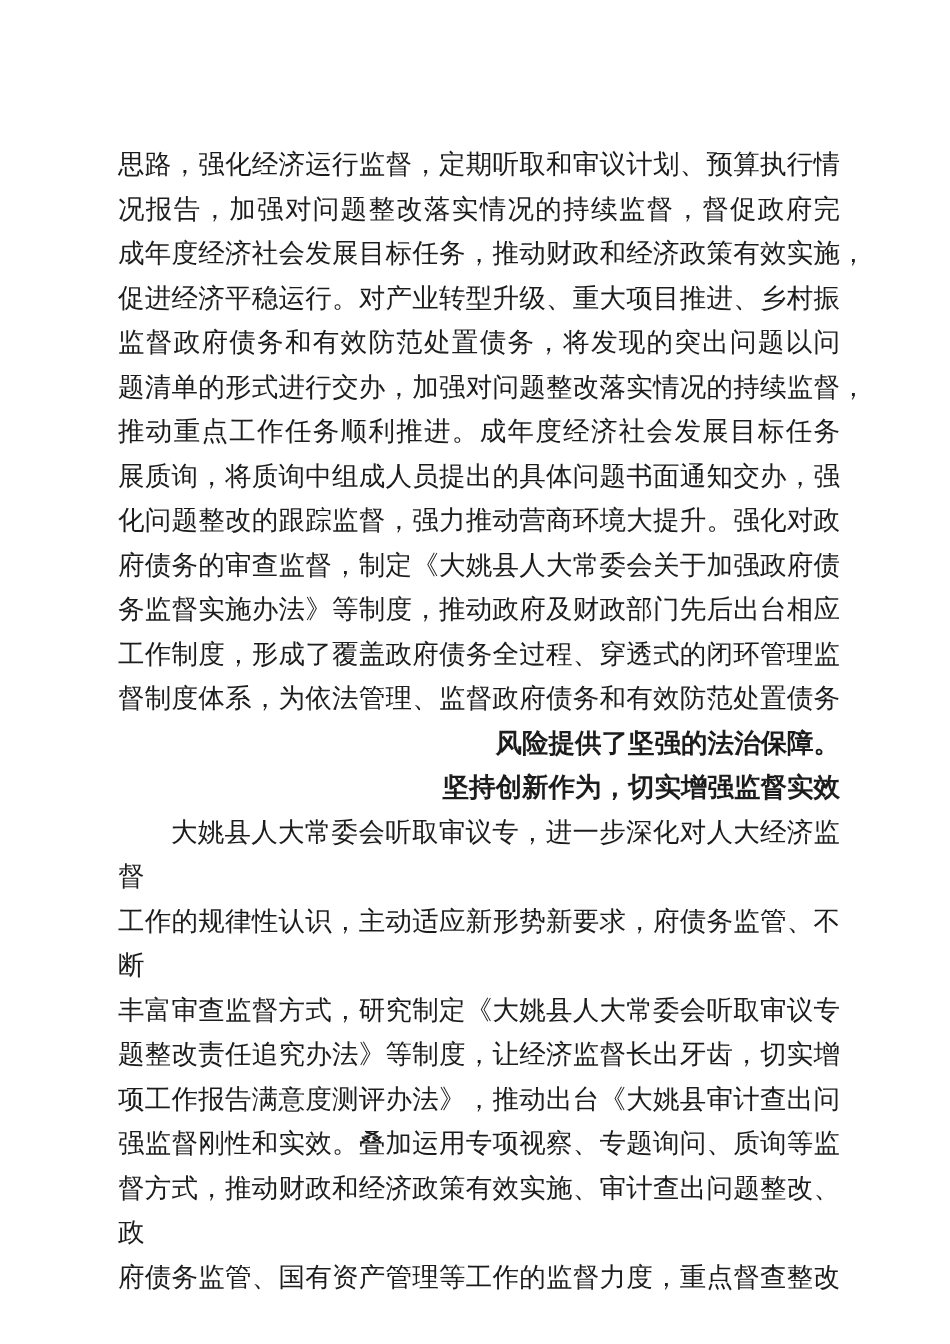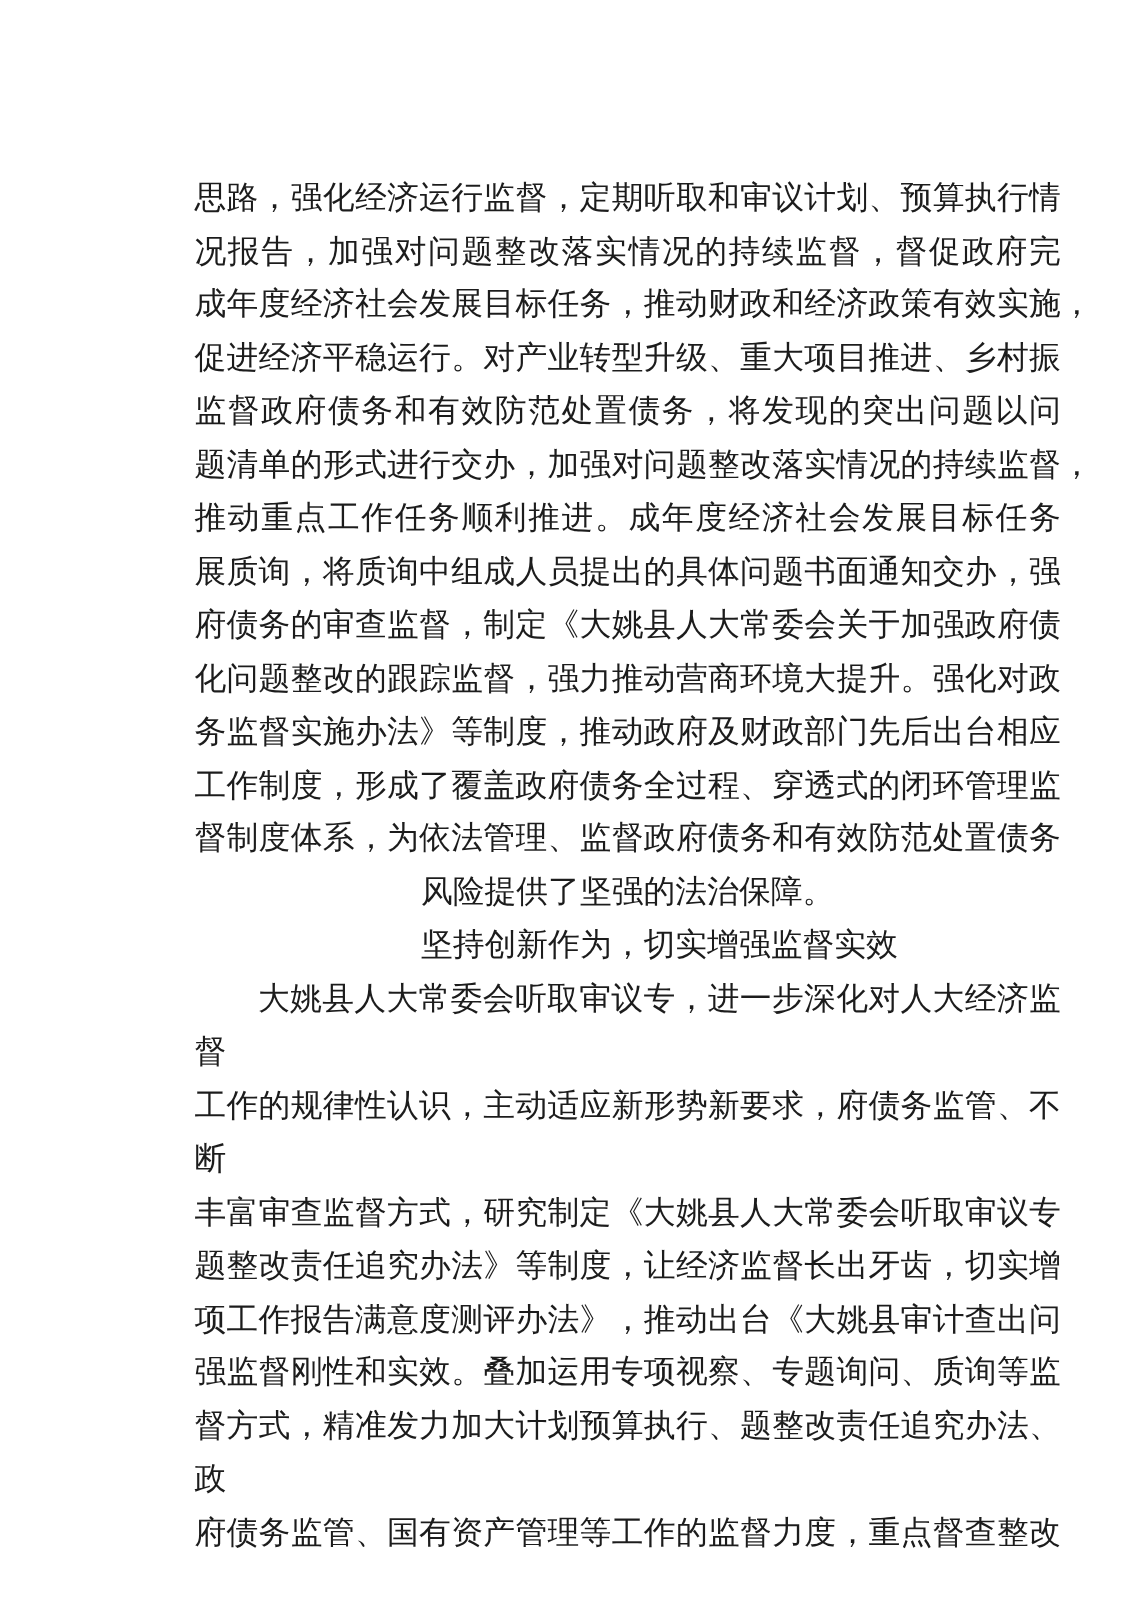--- a/index.html
+++ b/index.html
@@ -8,21 +8,20 @@
     height: 1344px;
     background: #ffffff;
     font-family: "Liberation Serif", "DejaVu Serif", serif;
   }
   .page {
     position: relative;
     width: 879px;
     height: 1344px;
     background: #ffffff;
     overflow: hidden;
-    margin-left: 44px;
   }
   .doc {
     position: absolute;
     left: 118px;
     top: 142px;
     width: 722px;
     font-size: 26.5px;
     line-height: 44.5px;
     color: #1c1c1c;
     font-weight: 400;
@@ -33,21 +32,22 @@
     min-height: 44.5px;
   }
   
   .jl {
     text-align: justify;
     text-align-last: justify;
     text-justify: inter-character;
   }
   
   .ll {
-    text-align: center;
+    text-align: right;
+    font-weight: bold;
   }
   
   .ind {
     text-indent: 53px;
   }
   
   .hang {
     position: absolute;
     left: 100%;
     top: 0;
@@ -66,37 +66,37 @@
       <div class="line jl">
         <span>成年度经济社会发展目标任务，推动财政和经济政策有效实施</span><span class="hang">，</span>
       </div>
       <div class="line jl">促进经济平稳运行。对产业转型升级、重大项目推进、乡村振</div>
       <div class="line jl">监督政府债务和有效防范处置债务，将发现的突出问题以问</div>
       <div class="line jl">
         <span>题清单的形式进行交办，加强对问题整改落实情况的持续监督</span><span class="hang">，</span>
       </div>
       <div class="line jl">推动重点工作任务顺利推进。成年度经济社会发展目标任务</div>
       <div class="line jl">展质询，将质询中组成人员提出的具体问题书面通知交办，强</div>
+      <div class="line jl">化问题整改的跟踪监督，强力推动营商环境大提升。强化对政</div>
       <div class="line jl">府债务的审查监督，制定《大姚县人大常委会关于加强政府债</div>
-      <div class="line jl">化问题整改的跟踪监督，强力推动营商环境大提升。强化对政</div>
       <div class="line jl">务监督实施办法》等制度，推动政府及财政部门先后出台相应</div>
       <div class="line jl">工作制度，形成了覆盖政府债务全过程、穿透式的闭环管理监</div>
       <div class="line jl">督制度体系，为依法管理、监督政府债务和有效防范处置债务</div>
       <div class="line ll">风险提供了坚强的法治保障。</div>
     </div>
 
     <div>
       <div class="line ll ind">坚持创新作为，切实增强监督实效</div>
     </div>
 
     <div>
       <div class="line jl ind">大姚县人大常委会听取审议专，进一步深化对人大经济监督</div>
       <div class="line jl">工作的规律性认识，主动适应新形势新要求，府债务监管、不断</div>
       <div class="line jl">丰富审查监督方式，研究制定《大姚县人大常委会听取审议专</div>
       <div class="line jl">题整改责任追究办法》等制度，让经济监督长出牙齿，切实增</div>
       <div class="line jl">项工作报告满意度测评办法》，推动出台《大姚县审计查出问</div>
       <div class="line jl">强监督刚性和实效。叠加运用专项视察、专题询问、质询等监</div>
-      <div class="line jl">督方式，精准发力加大计划预算执行、题整改责任追究办法、政</div>
+      <div class="line jl">督方式，推动财政和经济政策有效实施、审计查出问题整改、政</div>
       <div class="line jl">府债务监管、国有资产管理等工作的监督力度，重点督查整改</div>
     </div>
 
   </div>
 </div>
 
 </body></html>

